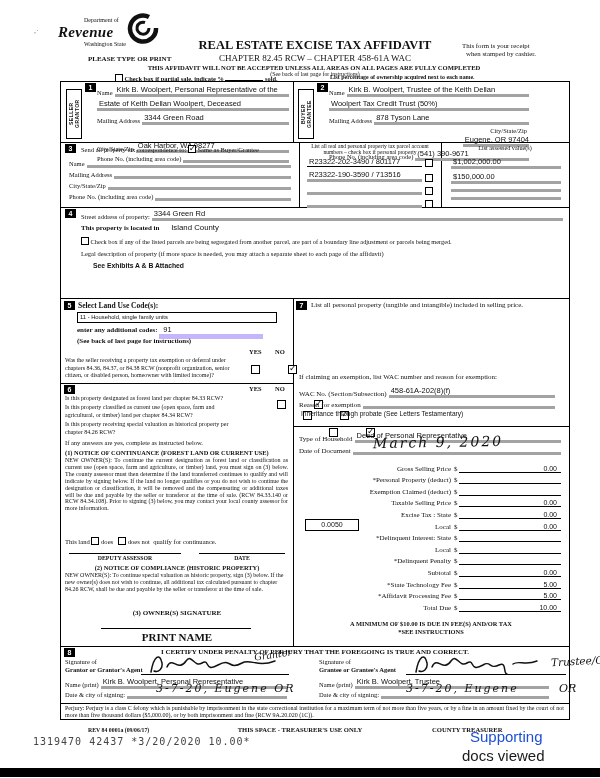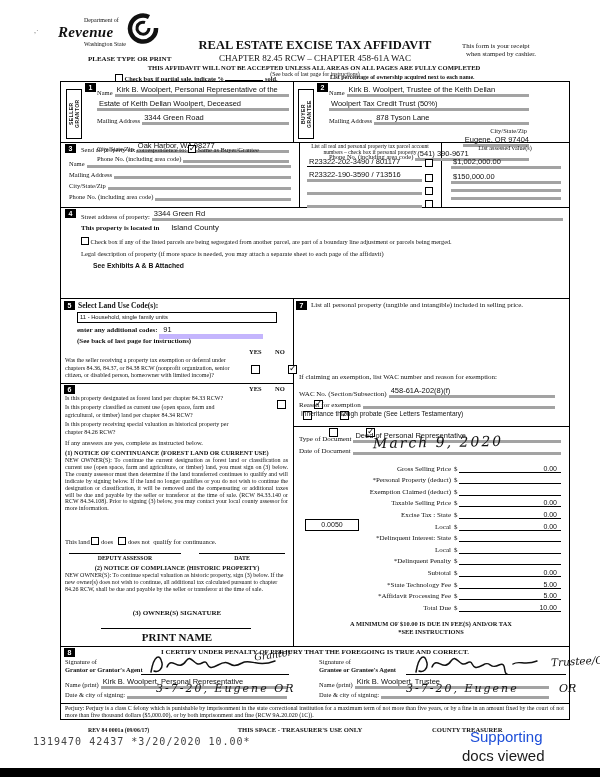--- a/index.html
+++ b/index.html
@@ -290,21 +290,21 @@
       </div>
       <div class="fld abs" style="left:6px;top:103px;width:256px;">
         <span class="lab" style="font-size:7px;">Reason for exemption</span>
         <span class="val"></span>
       </div>
       <div class="abs sans" style="left:8px;top:112px;font-size:6.6px;">Inheritance through probate (See Letters Testamentary)</div>
 
       <div class="hline" style="top:128px;width:276px;"></div>
 
       <div class="fld abs" style="left:6px;top:133px;width:262px;">
-        <span class="lab" style="font-size:7px;">Type of Document</span>
+        <span class="lab" style="font-size:7px;">Type of Household</span>
         <span class="val">Deed of Personal Representative</span>
       </div>
       <div class="fld abs" style="left:6px;top:149px;width:262px;">
         <span class="lab" style="font-size:7px;">Date of Document</span>
         <span class="val"></span>
       </div>
       <div class="abs hand" style="left:80px;top:136px;font-size:14px;letter-spacing:2px;transform:rotate(-1deg);white-space:nowrap;">March 9, 2020</div>
 
       <div class="abs" style="left:6px;top:163px;width:262px;">
         <div class="feerow">

